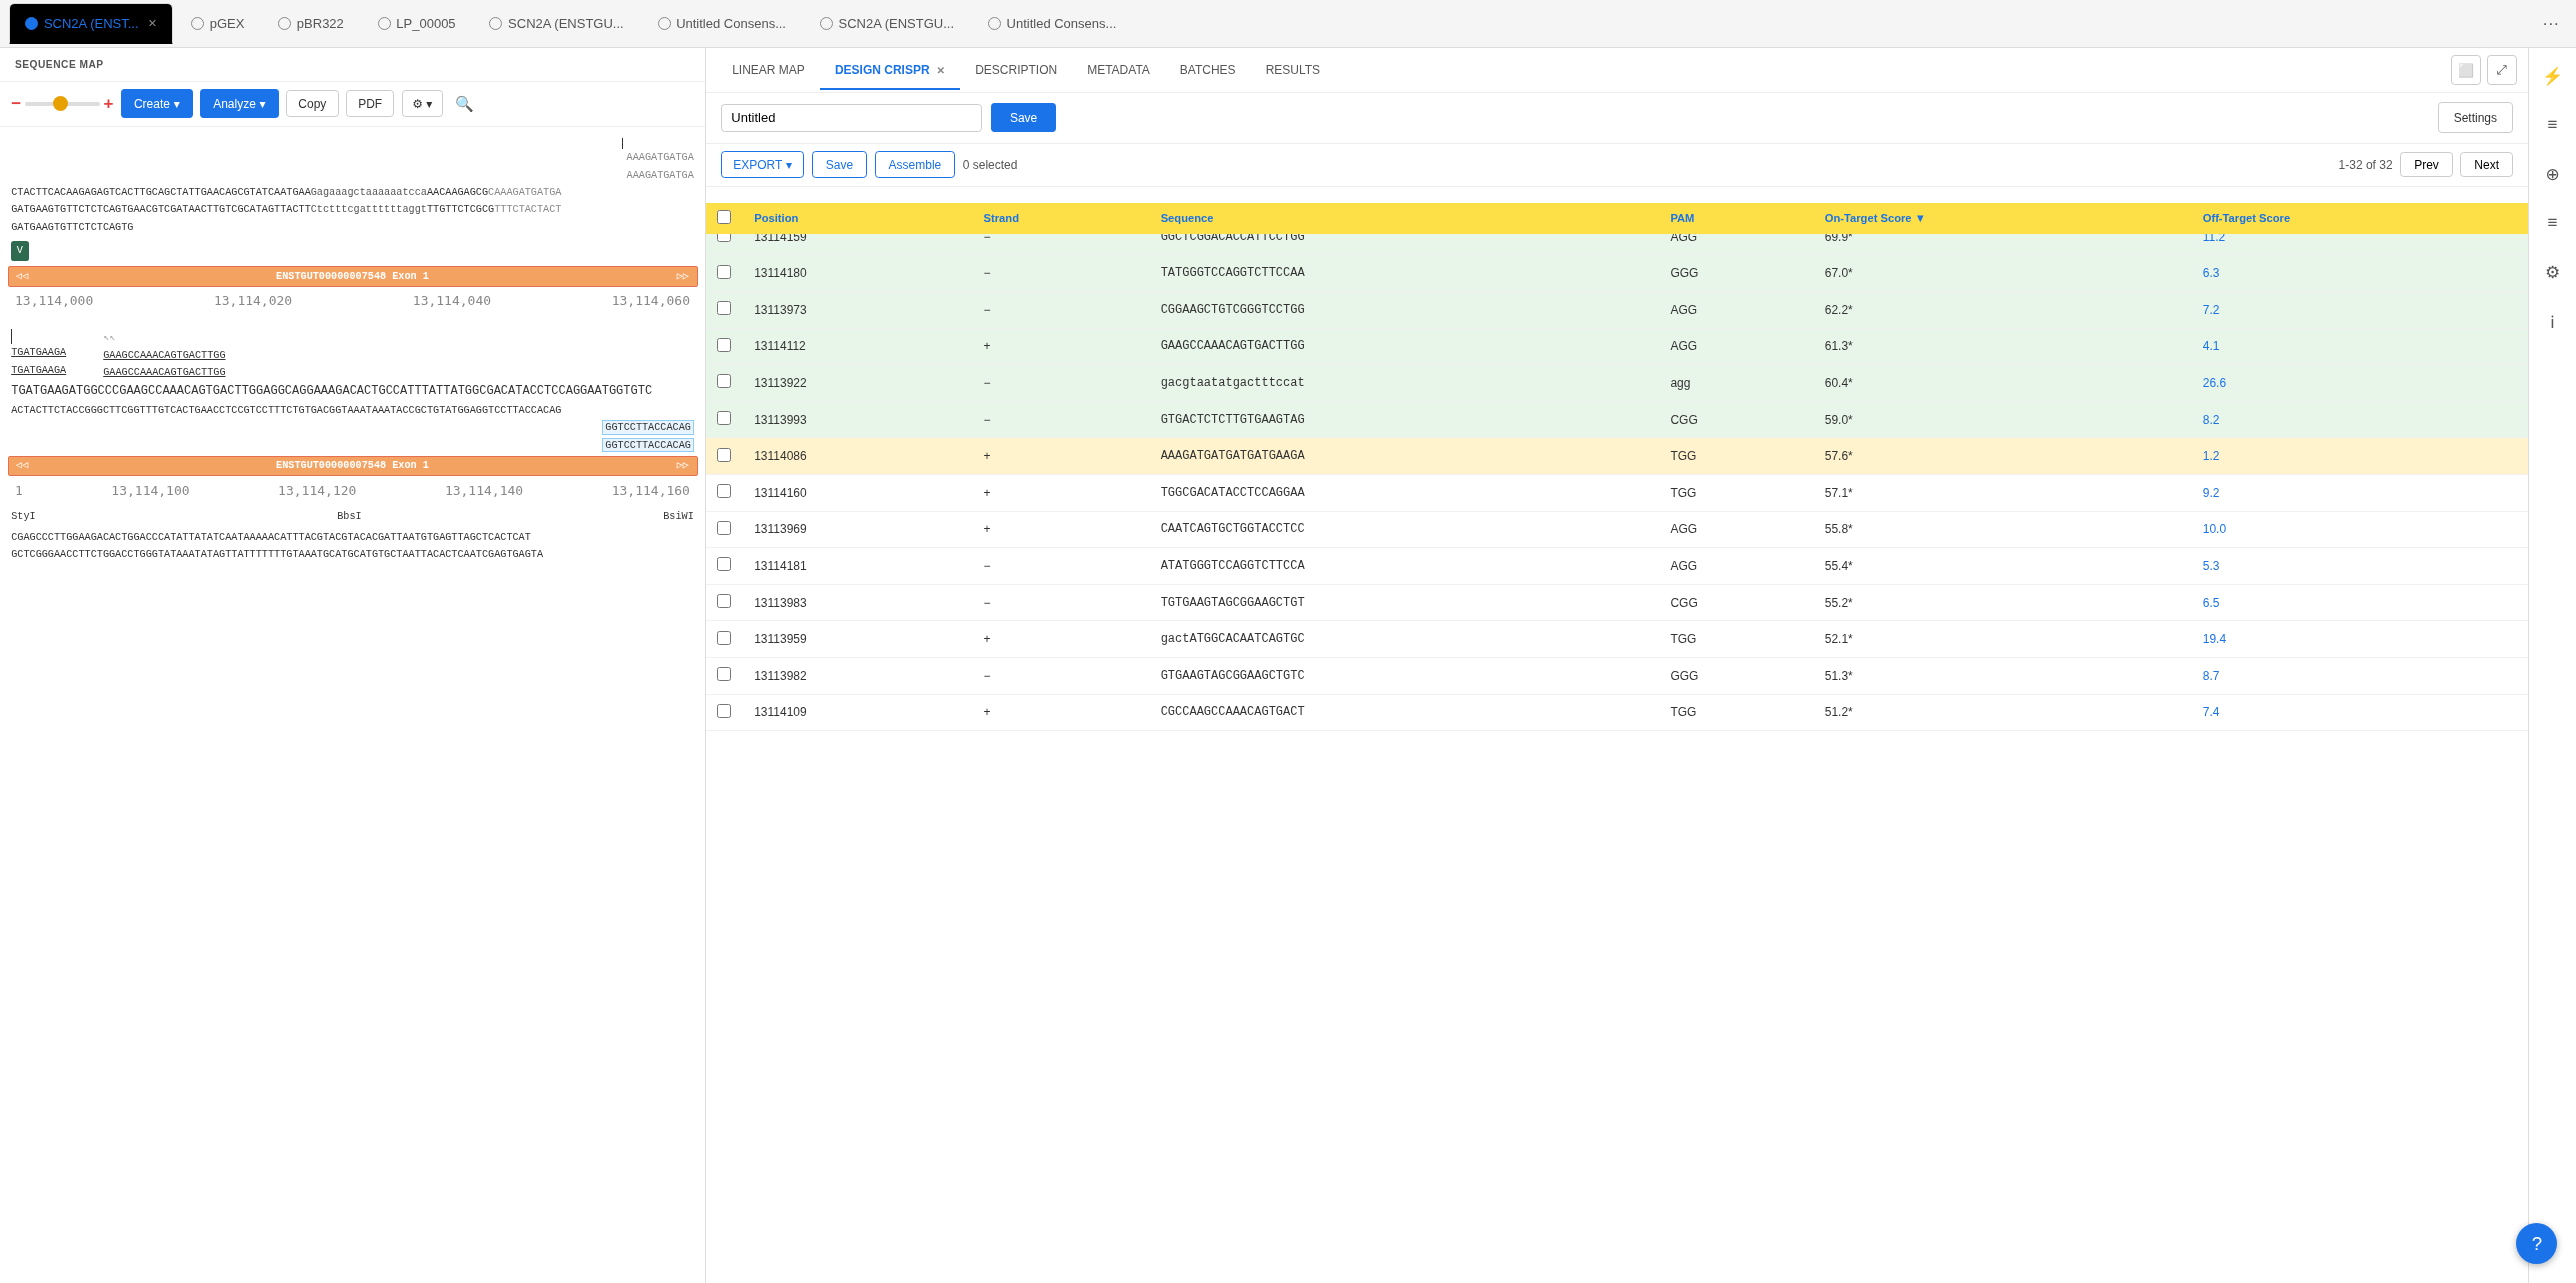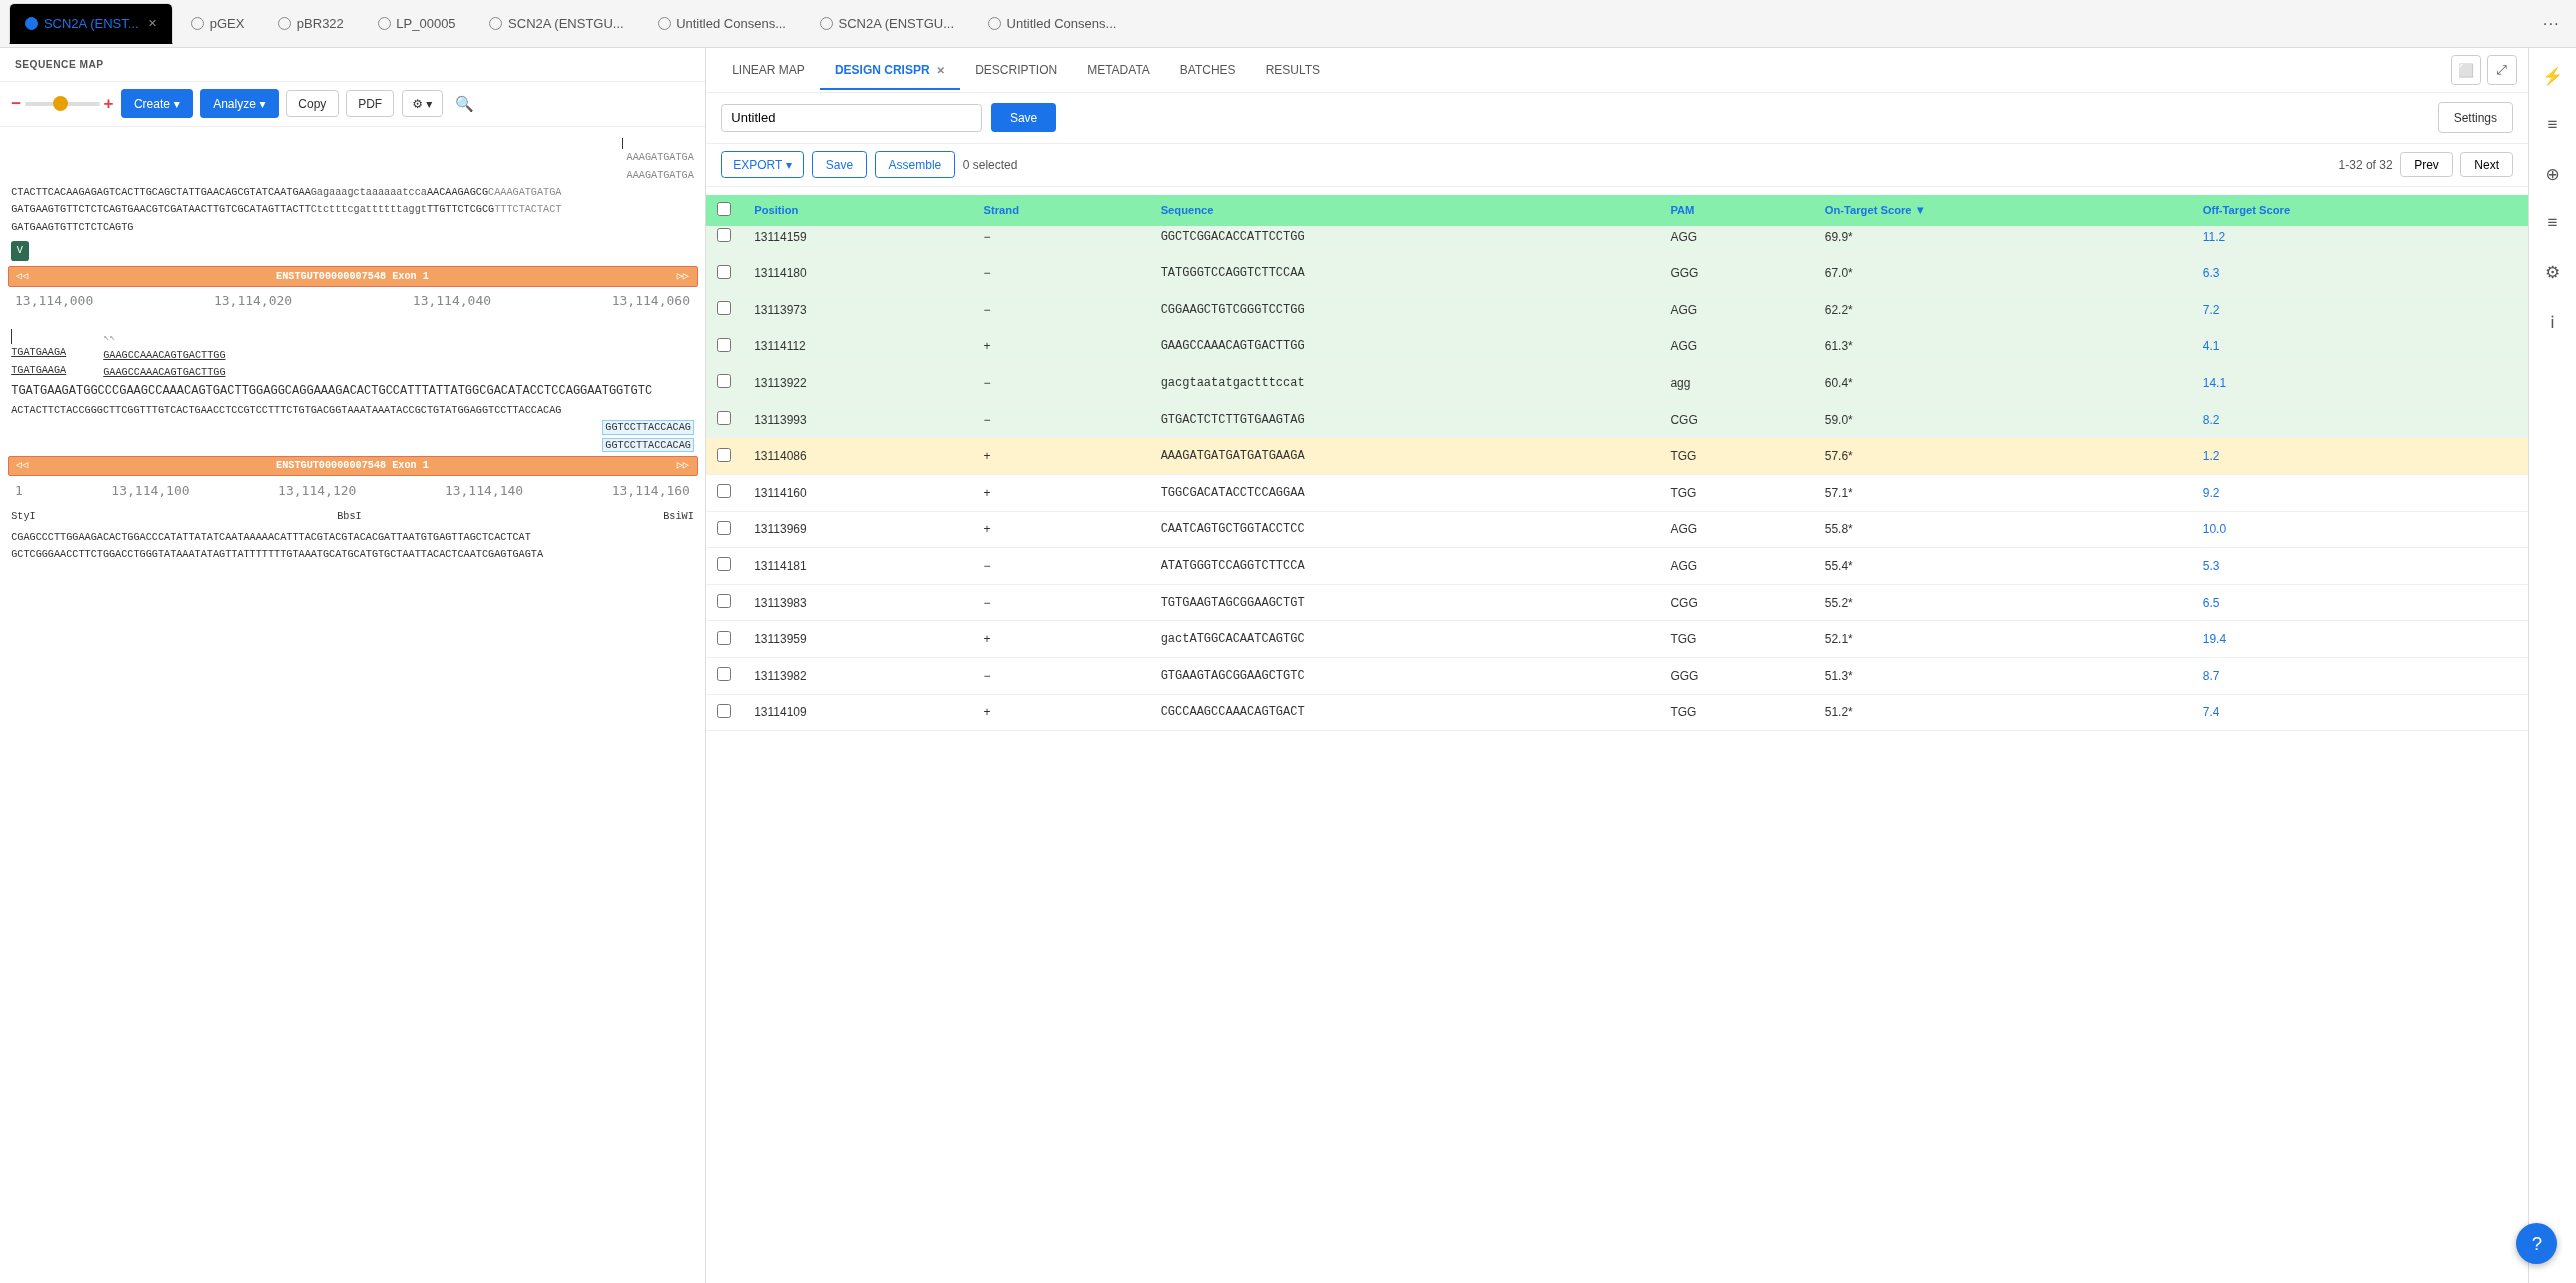--- a/index.html
+++ b/index.html
@@ -69,21 +69,21 @@
     .selected-count { color: #555; font-size: 12px; }
     .pagination { margin-left: auto; display: flex; align-items: center; gap: 7.5px; font-size: 12px; color: #555; }
     .btn-prev, .btn-next { border: 0.9px solid #ccc; padding: 4.7px 13px; border-radius: 3.7px; cursor: pointer; background: #fff; font-size: 12px; }
     .btn-next { font-weight: 500; }
 
     
     .results-table-wrap { flex: 1; overflow-y: auto; }
     .results-table { width: 100%; border-collapse: collapse; }
     .results-table th {
       text-align: left; padding: 7.5px 11.2px; font-size: 11.2px; color: #1a73e8;
-      border-bottom: 1.9px solid #eee; white-space: nowrap; position: sticky; top: 8px; background: #86efac; z-index: 1;
+      border-bottom: 1.9px solid #eee; white-space: nowrap; position: sticky; top: 16px; background: #fde047; z-index: 1;
     }
     .results-table td { padding: 9.3px 11.2px; font-size: 12px; border-bottom: 0.9px solid #f0f0f0; color: #333; }
     .off-target-link { color: #1a73e8; text-decoration: none; cursor: pointer; }
     .checkbox-cell { width: 37px; }
     input[type="checkbox"] { width: 14px; height: 14px; cursor: pointer; }
 
     
     .right-sidebar { width: 48px; border-left: 0.9px solid #ddd; display: flex; flex-direction: column; align-items: center; padding: 11.2px 0; gap: 15px; background: #fff; }
     .sidebar-icon { width: 34px; height: 34px; display: flex; align-items: center; justify-content: center; cursor: pointer; color: #555; font-size: 17px; border-radius: 3.7px; }
 
@@ -374,21 +374,21 @@
     </tr>
             <tr style="background: rgb(232, 245, 233);">
       <td class="checkbox-cell">
         <input type="checkbox" style="">
       </td>
       <td>13113922</td>
       <td>−</td>
       <td style="font-family:'Courier New',monospace;">gacgtaatatgactttccat</td>
       <td>agg</td>
       <td>60.4*</td>
-      <td><a class="off-target-link">14.1</a></td>
+      <td><a class="off-target-link">26.6</a></td>
     </tr>
             <tr style="background: rgb(232, 245, 233);">
       <td class="checkbox-cell">
         <input type="checkbox" style="">
       </td>
       <td>13113993</td>
       <td>−</td>
       <td style="font-family:'Courier New',monospace;">GTGACTCTCTTGTGAAGTAG</td>
       <td>CGG</td>
       <td>59.0*</td>

